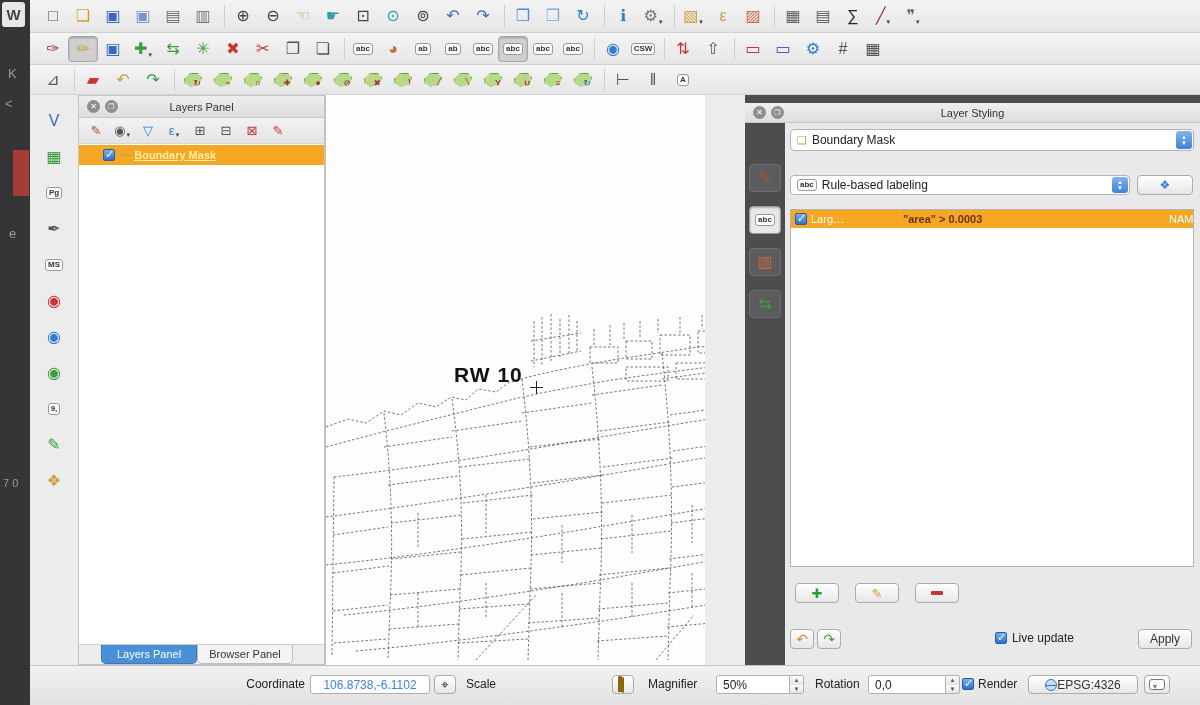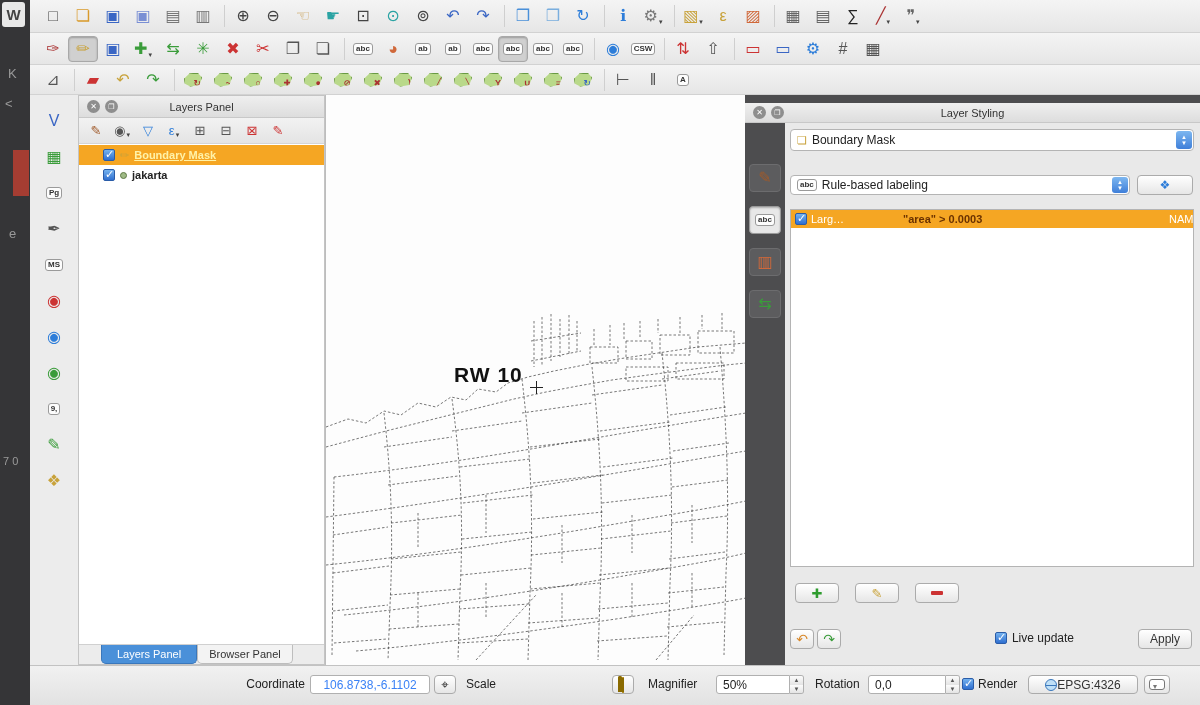--- a/index.html
+++ b/index.html
@@ -66,21 +66,21 @@
   .ptab { min-width:96px; height:19px; line-height:18px; text-align:center; font-size:11px; color:#333;
           background:#f3f3f3; border:1px solid #bdbdbd; border-top:none; border-radius:0 0 5px 5px; }
   .ptab.active { background:#4a90d9; color:#fff; border-color:#3a77bb; }
 
   
   .cb { width:12px; height:12px; border-radius:2px; background:#fff; border:1px solid #999; position:relative; flex:none; }
   .cb.on { background:linear-gradient(#74b2ef,#2f6fd0); border-color:#2a5ca8; }
   .cb.on::after { content:"✓"; position:absolute; left:1px; top:-2px; color:#fff; font-size:11px; font-weight:bold; }
 
   
-  .map-canvas { position:absolute; left:295px; top:95px; width:420px; height:570px; background:#fdfdfd;
+  .map-canvas { position:absolute; left:295px; top:95px; width:380px; height:570px; background:#fdfdfd;
                 border-left:1px solid #bdbdbd; overflow:hidden; }
   .map-label { position:absolute; left:128px; top:268px; font-size:21px; font-weight:bold; color:#111; letter-spacing:1px; }
   .crosshair { position:absolute; left:204px; top:286px; width:13px; height:13px; }
   .crosshair::before { content:""; position:absolute; left:6px; top:0; width:1px; height:13px; background:#222; }
   .crosshair::after { content:""; position:absolute; left:0; top:6px; width:13px; height:1px; background:#222; }
 
   
   .styling-dock { position:absolute; left:715px; top:95px; width:455px; height:570px; background:#4d4d4f; }
   .sh { position:absolute; top:8px; left:0; right:0; height:20px; background:linear-gradient(#efefef,#dddddd);
         border-bottom:1px solid #c8c8c8; text-align:center; line-height:20px; font-size:11px; color:#333; }
@@ -152,21 +152,21 @@
 <body>
 
 <div class="screen">
 
   <div class="dock-strip">
     <div class="app-badge">W</div>
     <span class="frag" style="left:8px;top:66px;">K</span>
     <span class="frag" style="left:5px;top:96px;">&lt;</span>
     <div class="frag-red"></div>
     <span class="frag" style="left:9px;top:226px;">e</span>
-    <span class="frag" style="left:3px;top:455px;font-size:11px;">7 0</span>
+    <span class="frag" style="left:3px;top:477px;font-size:11px;">7 0</span>
   </div>
 
   <div class="qgis">
 
     <div class="tb tb1">
         <span class="tbtn">
           <span class="gl" style="color: rgb(85, 85, 85);">□</span>
         </span>
         <span class="tbtn">
           <span class="gl" style="color: rgb(217, 154, 43);">❏</span>
@@ -512,25 +512,20 @@
           </span>
           <span class="tbtn">
             <span class="gl" style="color: rgb(204, 51, 51);">✎</span>
           </span>
         </div>
       <div class="layer-list">
         <div class="layer-row selected">
           <span class="cb on"></span>
           <span class="mini-pencil">✏</span>
           <span class="lname">Boundary Mask</span>
-        </div>
-        <div class="layer-row">
-          <span class="cb on"></span>
-          <span class="pt-symbol"></span>
-          <span class="lname">jakarta</span>
         </div>
       </div>
       <div class="panel-tabs">
         <div class="ptab active">Layers Panel</div>
         <div class="ptab">Browser Panel</div>
       </div>
     </div>
 
     <div class="map-canvas">
       <svg width="420" height="570" viewBox="0 0 420 570" fill="none" stroke="#3c3c3c" stroke-width="0.7" stroke-dasharray="2.5 2">

